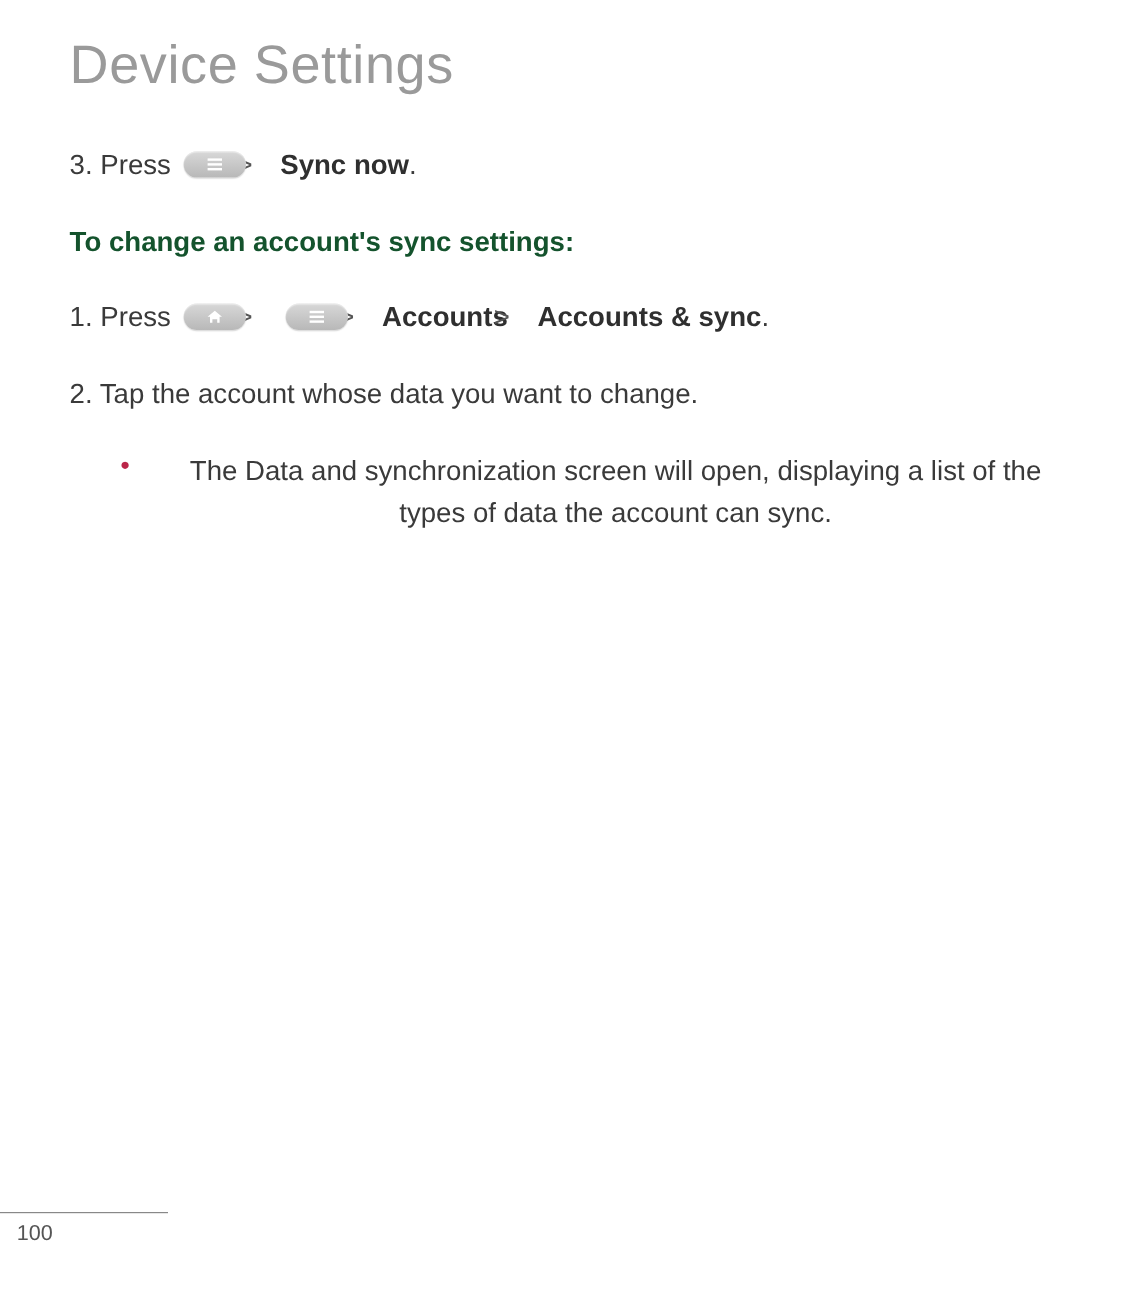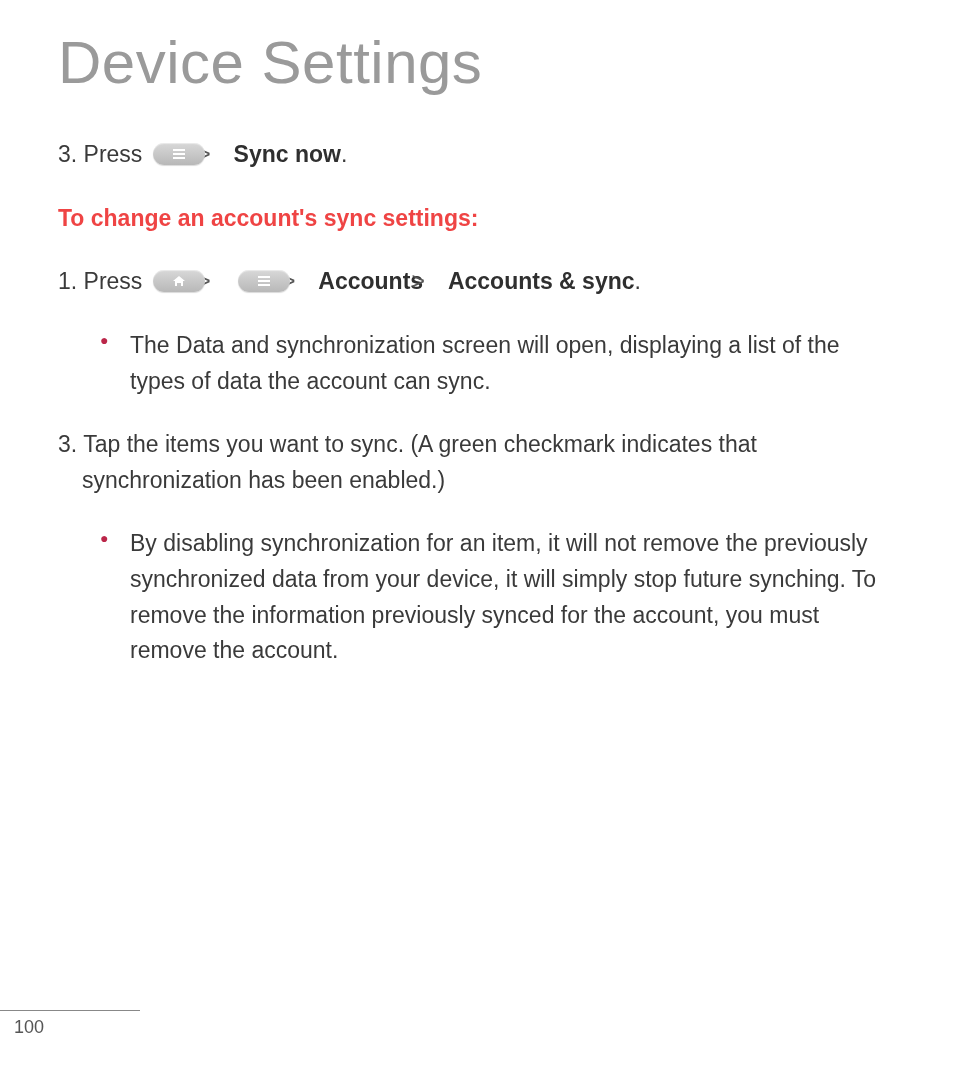--- a/index.html
+++ b/index.html
@@ -10,21 +10,21 @@
     background: #ffffff;
     font-family: "Optima", "Candara", "Segoe UI", "Helvetica Neue", Arial, sans-serif;
     color: #3a3a3a;
     position: relative;
   }
   .page {
     padding: 28px 58px 0 58px;
     box-sizing: border-box;
   }
   .title {
-    font-size: 60px;
+    font-size: 45px;
     font-weight: 400;
     color: #9a9a9a;
     letter-spacing: 0.5px;
     margin: 0 0 40px 0;
   }
   .body {
     font-size: 23px;
     line-height: 1.55;
     color: #3a3a3a;
   }
@@ -33,27 +33,28 @@
     padding-left: 24px;
     text-indent: -24px;
   }
   .bold {
     font-weight: 600;
     color: #2f2f2f;
     text-align: center;
   }
   .subhead {
     font-weight: 600;
-    color: #ef4444;
+    color: #14532d;
     margin: 0 0 28px 0;
   }
   .bullet-item {
     margin: 11px 0 28px 0;
     padding-left: 72px;
     position: relative;
+    text-align: center;
   }
   .bullet-item::before {
     content: "●";
     position: absolute;
     left: 42px;
     top: 2px;
     font-size: 14px;
     color: #bb2649;
   }
   .chevron {
@@ -128,29 +129,28 @@
             <rect x="1" y="1" width="12" height="2" fill="#fff"></rect>
             <rect x="1" y="5" width="12" height="2" fill="#fff"></rect>
             <rect x="1" y="9" width="12" height="2" fill="#fff"></rect>
           </svg></span>
       <span class="chevron">&gt;</span>
       <span class="bold">Accounts</span>
       <span class="chevron">&gt;</span>
       <span class="bold">Accounts &amp; sync</span><span>.</span>
     </p>
 
+    <p class="step">
+      <span>2.</span>
+      <span>Tap the account whose data you want to change.</span>
+    </p>
 
     <p class="bullet-item">The Data and synchronization screen will open, displaying a list of the types of data the account can sync.</p>
 
-    <p class="step">
-      <span>3.</span>
-      <span>Tap the items you want to sync. (A green checkmark indicates that synchronization has been enabled.)</span>
-    </p>
 
-    <p class="bullet-item">By disabling synchronization for an item, it will not remove the previously synchronized data from your device, it will simply stop future synching. To remove the information previously synced for the account, you must remove the account.</p>
 
   </div>
 </div>
 
 <div class="footer">
   <hr class="footer-rule">
   <div class="page-number">100</div>
 </div>
 
 </body></html>

